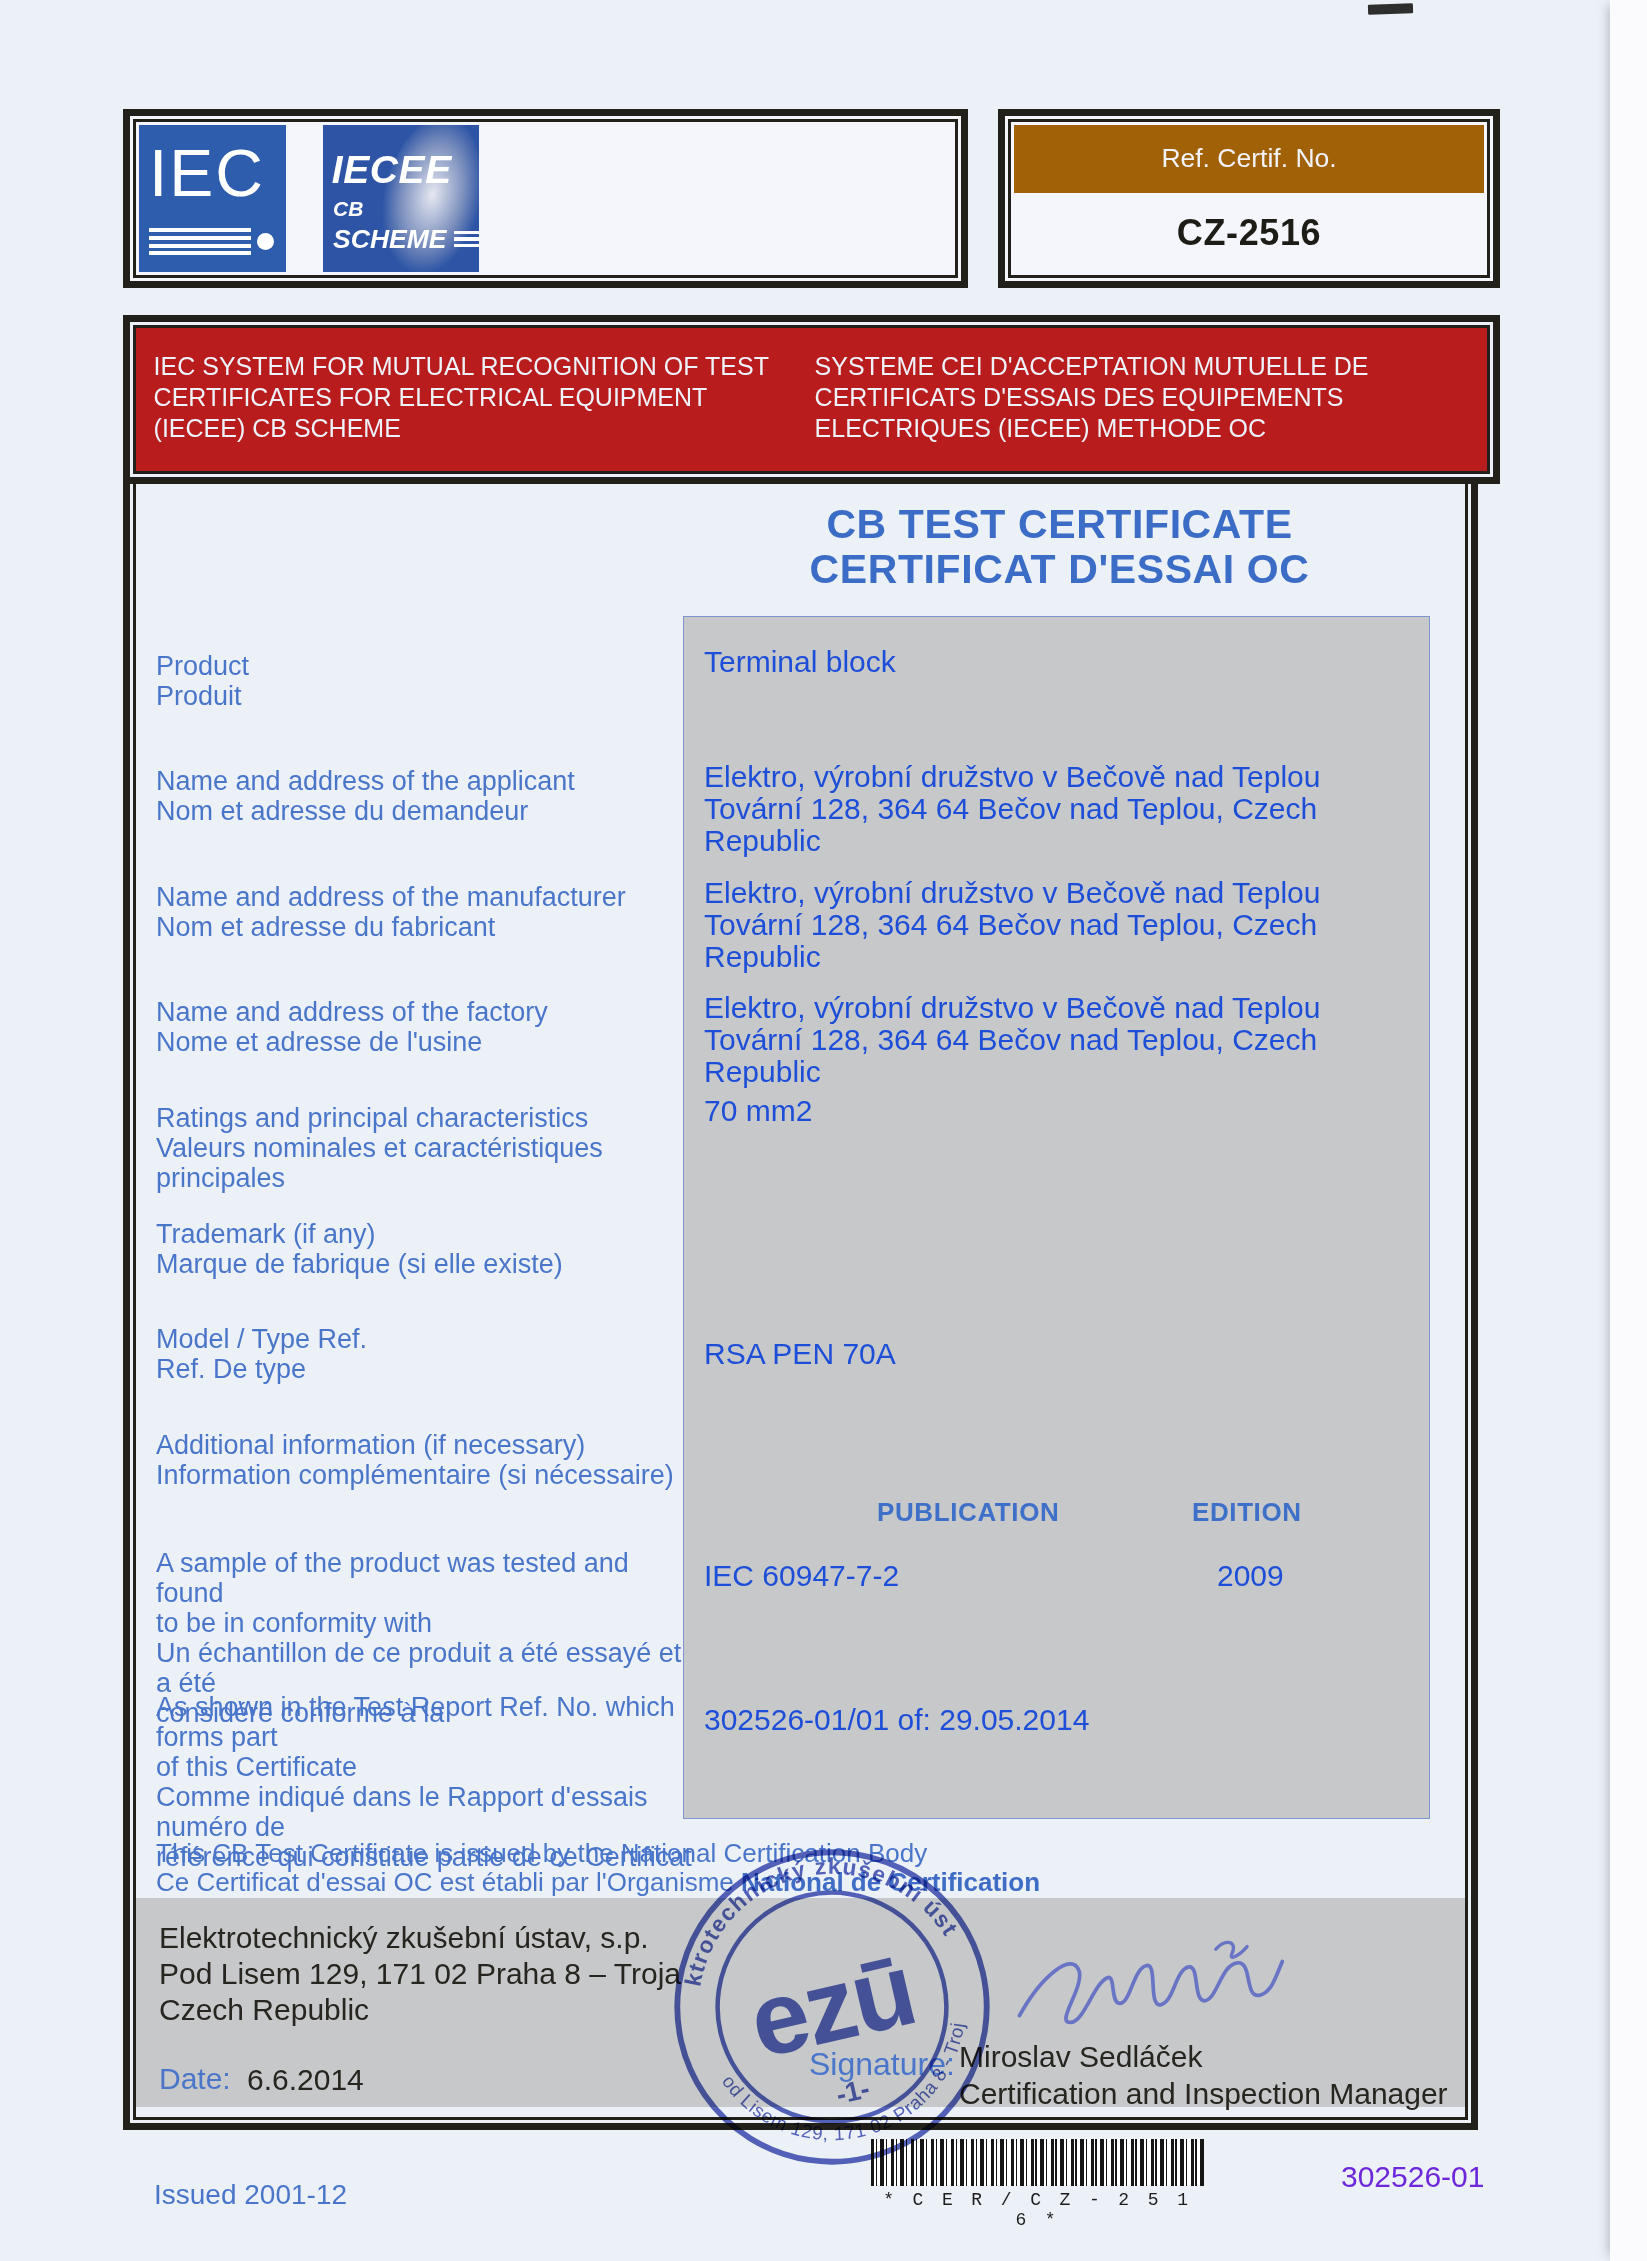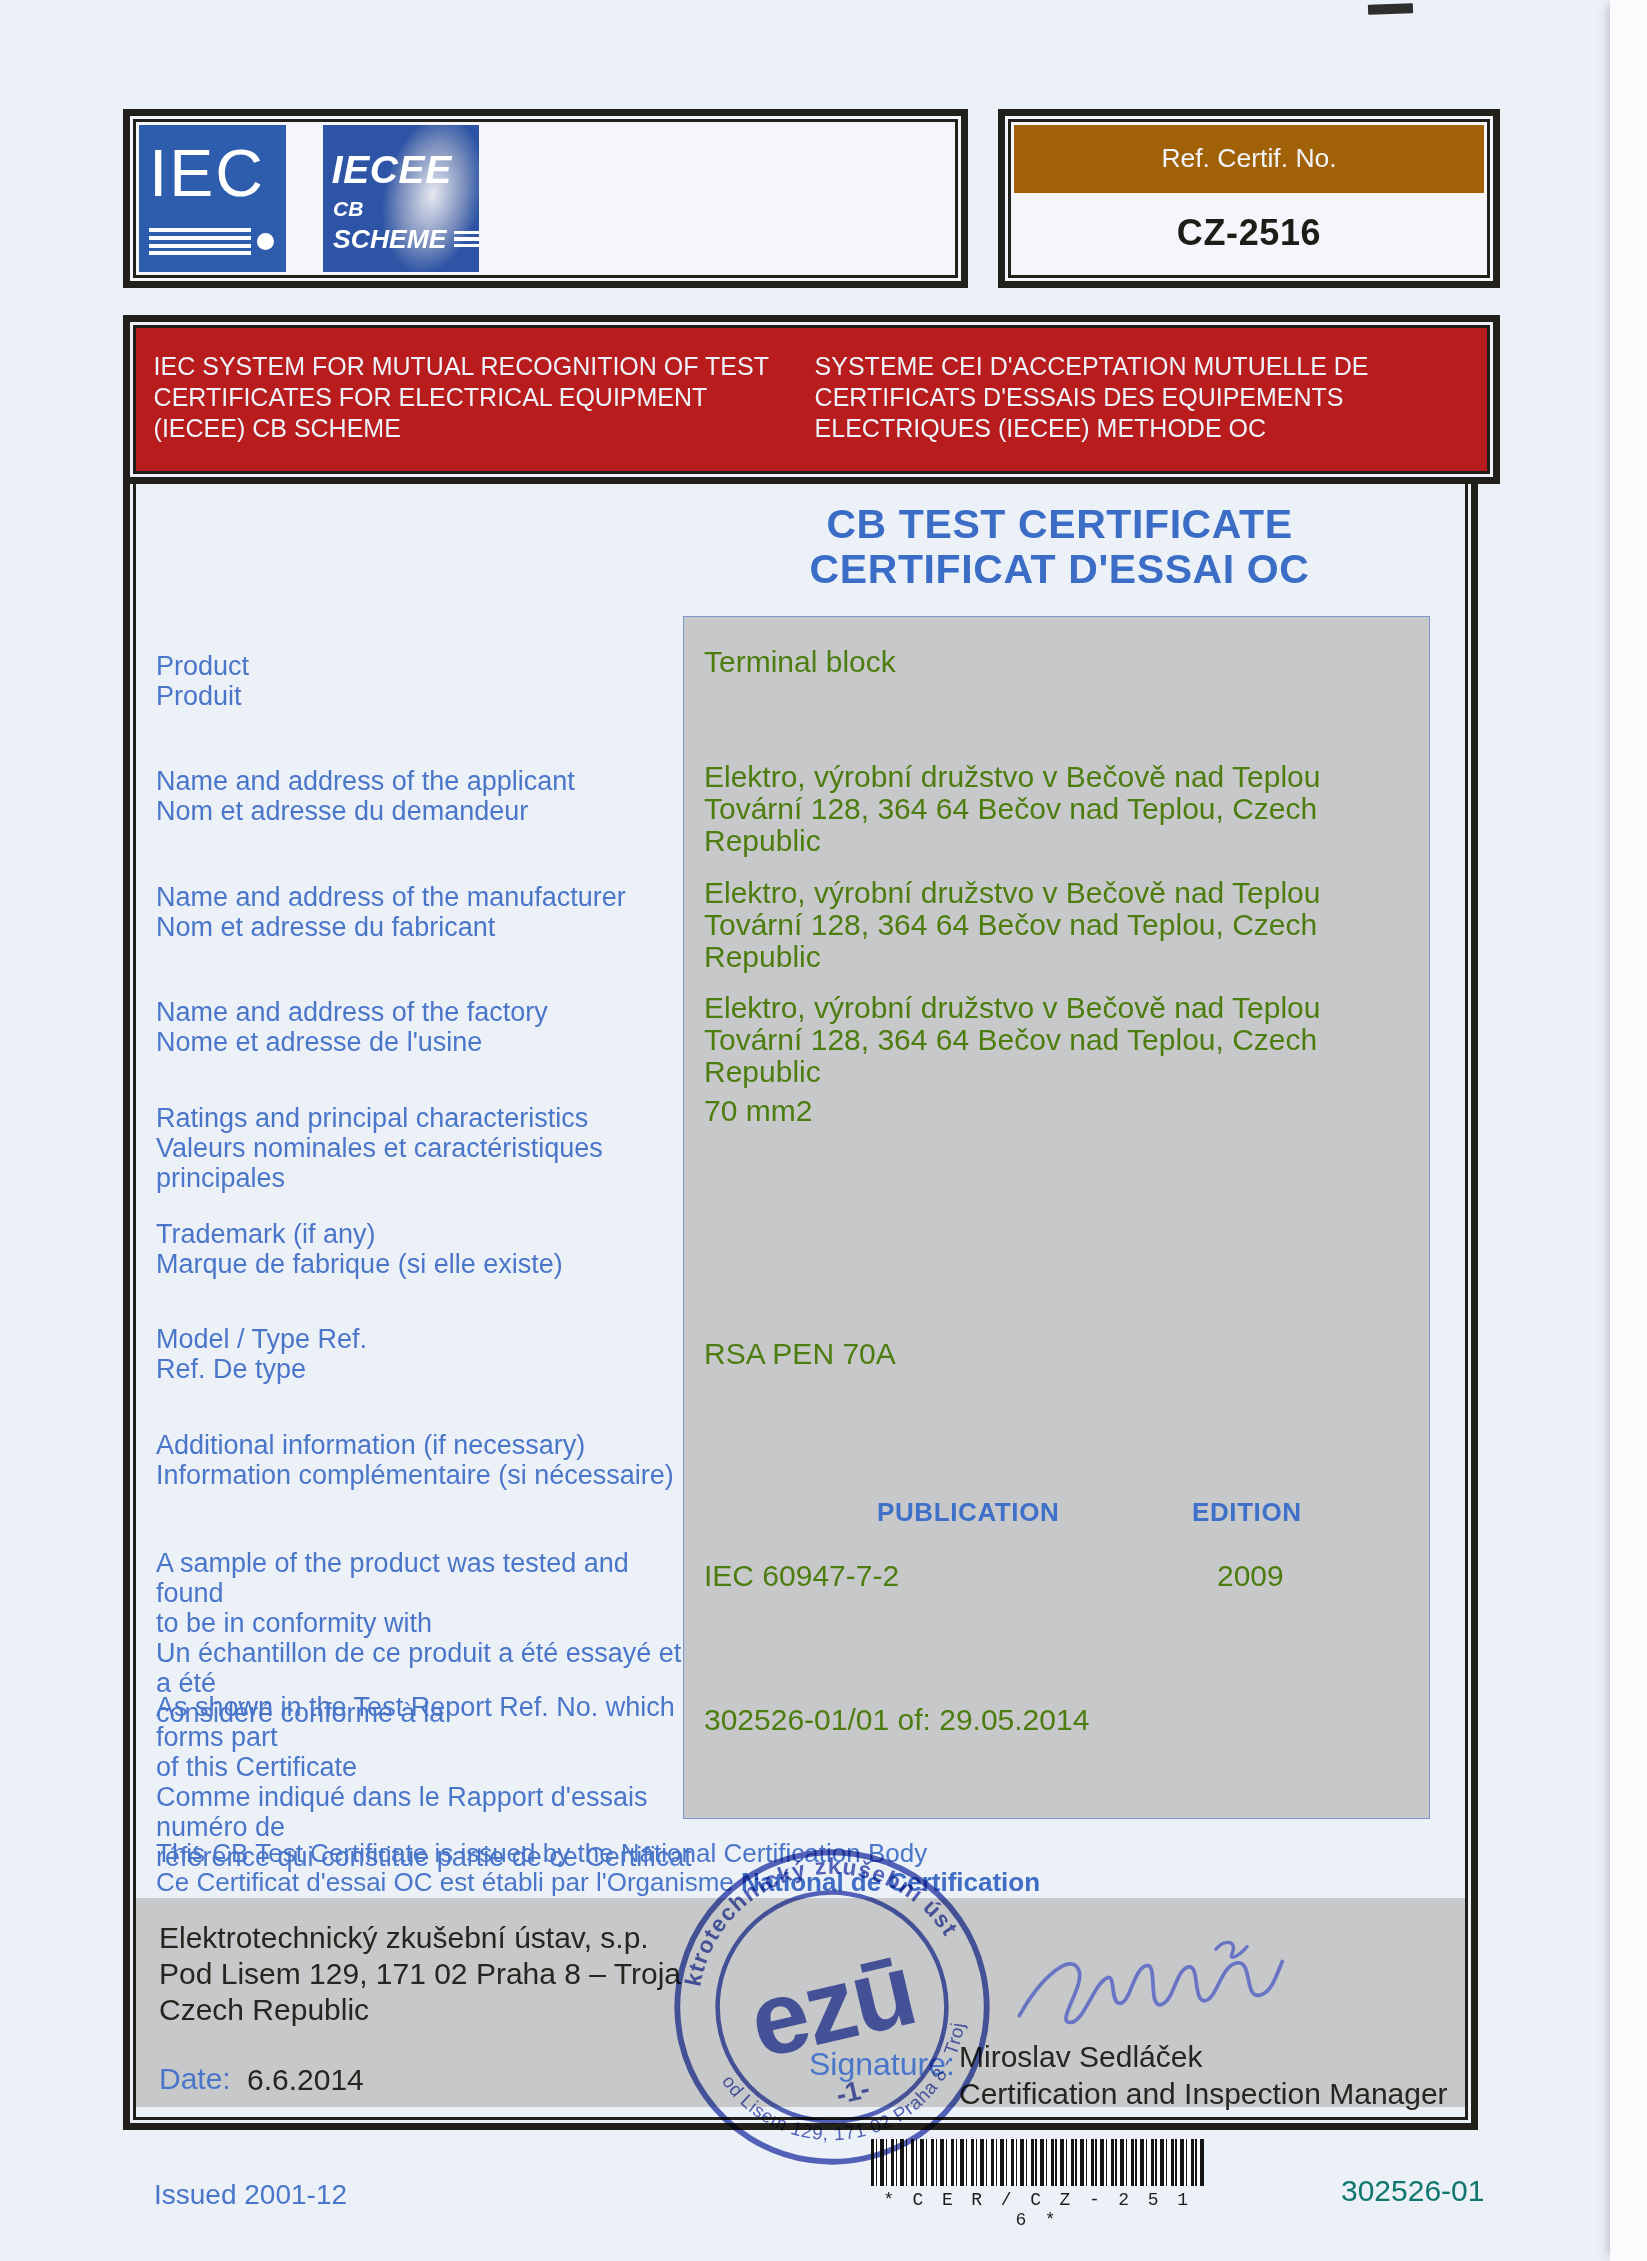--- a/index.html
+++ b/index.html
@@ -48,21 +48,21 @@
     border-left:3.2px solid #21201a;border-right:3.2px solid #21201a;border-bottom:3.2px solid #21201a;}
   
   .cert-title{position:absolute;left:688px;top:502px;width:743px;text-align:center;
     color:#3c6dc6;font-weight:bold;font-size:41px;line-height:45px;letter-spacing:0.6px;}
   
   .values-box{position:absolute;left:683px;top:616px;width:747px;height:1203px;
     background:#c7c8ca;border:1.9px solid #8094cf;box-sizing:border-box;}
   .bottom-gray{position:absolute;left:136px;top:1898px;width:1329px;height:209px;background:#c7c8ca;}
   
   .lbl{position:absolute;left:156px;width:543px;color:#4a76ca;font-size:27px;line-height:30px;}
-  .val{position:absolute;left:704px;width:717px;color:#4d7c0f;font-size:30px;line-height:32px;}
+  .val{position:absolute;left:704px;width:717px;color:#1d4ed8;font-size:30px;line-height:32px;}
   .pubhead{position:absolute;color:#3f70c9;font-weight:bold;font-size:26px;letter-spacing:0.6px;}
   .stmt{position:absolute;left:156px;width:1279px;color:#4a76ca;font-size:26px;white-space:nowrap;}
   .stmt .b{font-weight:bold;color:#3f6cc5;}
   
   .ncb{position:absolute;left:159px;top:1920px;color:#26251f;font-size:30px;line-height:36px;}
   .date-lbl{position:absolute;left:159px;top:2062px;color:#4a76ca;font-size:30px;}
   .date-val{position:absolute;left:247px;top:2063px;color:#26251f;font-size:30px;}
   .sig-lbl{position:absolute;left:809px;top:2046px;color:#4a76ca;font-size:32px;z-index:3;}
   .sig-name{position:absolute;left:959px;top:2040px;color:#26251f;font-size:30px;z-index:4;}
   .sig-role{position:absolute;left:959px;top:2077px;color:#26251f;font-size:30px;z-index:4;}
@@ -70,21 +70,21 @@
   .stamp{position:absolute;left:663px;top:1838px;width:338px;height:338px;z-index:5;
     transform:rotate(-13deg);opacity:.88;mix-blend-mode:multiply;}
   .stamp text{fill:#4152b4;font-family:"Liberation Sans",sans-serif;}
   .sig-svg{position:absolute;left:1014px;top:1935px;width:271px;height:103px;z-index:6;opacity:.9;}
   
   .barcode{position:absolute;left:871px;top:2139px;width:333px;height:47px;
     background:repeating-linear-gradient(90deg,#161616 0 2.6px,#fff 2.6px 4.5px,#161616 4.5px 5.8px,#fff 5.8px 9px,#161616 9px 13px,#fff 13px 15px,#161616 15px 16px,#fff 16px 20px);}
   .barcode-text{position:absolute;left:871px;top:2190px;width:333px;text-align:center;
     font-family:"Liberation Mono",monospace;font-size:18px;letter-spacing:3.9px;color:#1d1d1d;}
   .issued{position:absolute;left:154px;top:2179px;color:#4a76ca;font-size:28px;}
-  .docnum{position:absolute;left:1341px;top:2160px;color:#0f766e;font-size:30px;margin-top:14px;}
+  .docnum{position:absolute;left:1341px;top:2160px;color:#6d28d9;font-size:30px;}
   
   .page-edge{position:absolute;left:1610px;top:0;width:37px;height:2261px;background:#fbfbfd;
     box-shadow:-6.5px 0 10.3px -5.2px rgba(120,126,142,.5);}
   .scan-mark{position:absolute;left:1368px;top:3.9px;width:45px;height:9.7px;background:#2e2e2e;
     transform:rotate(-2deg);border-radius:1.3px;}
 </style>
 </head>
 <body>
 
 <div class="page-edge"></div>

